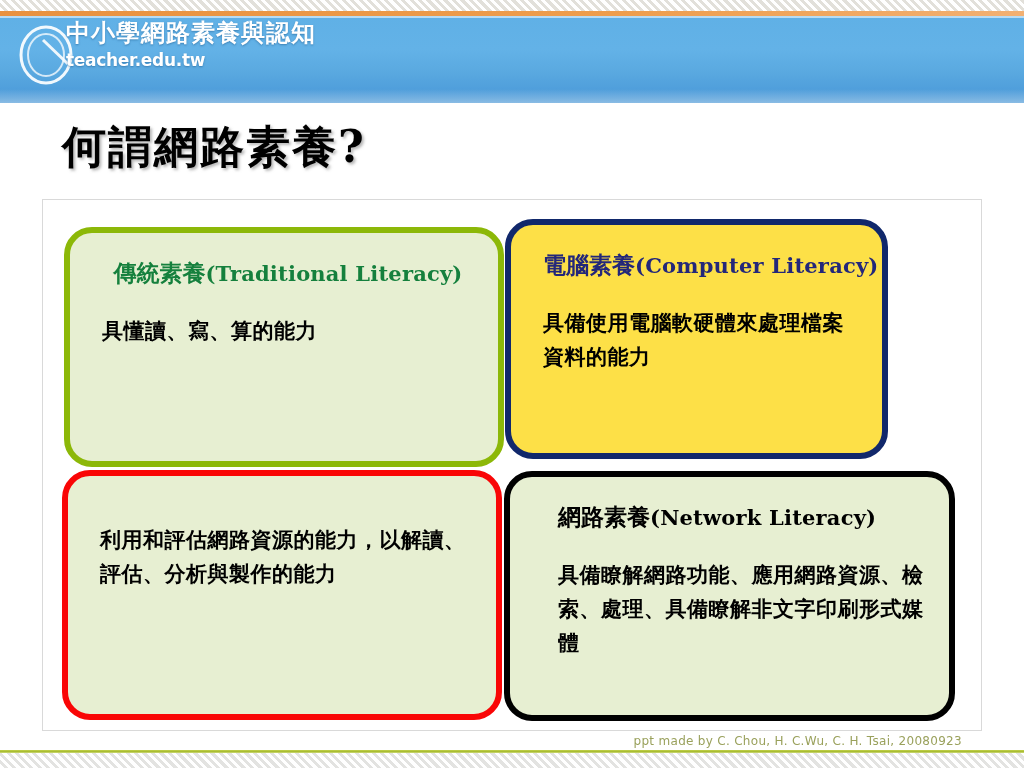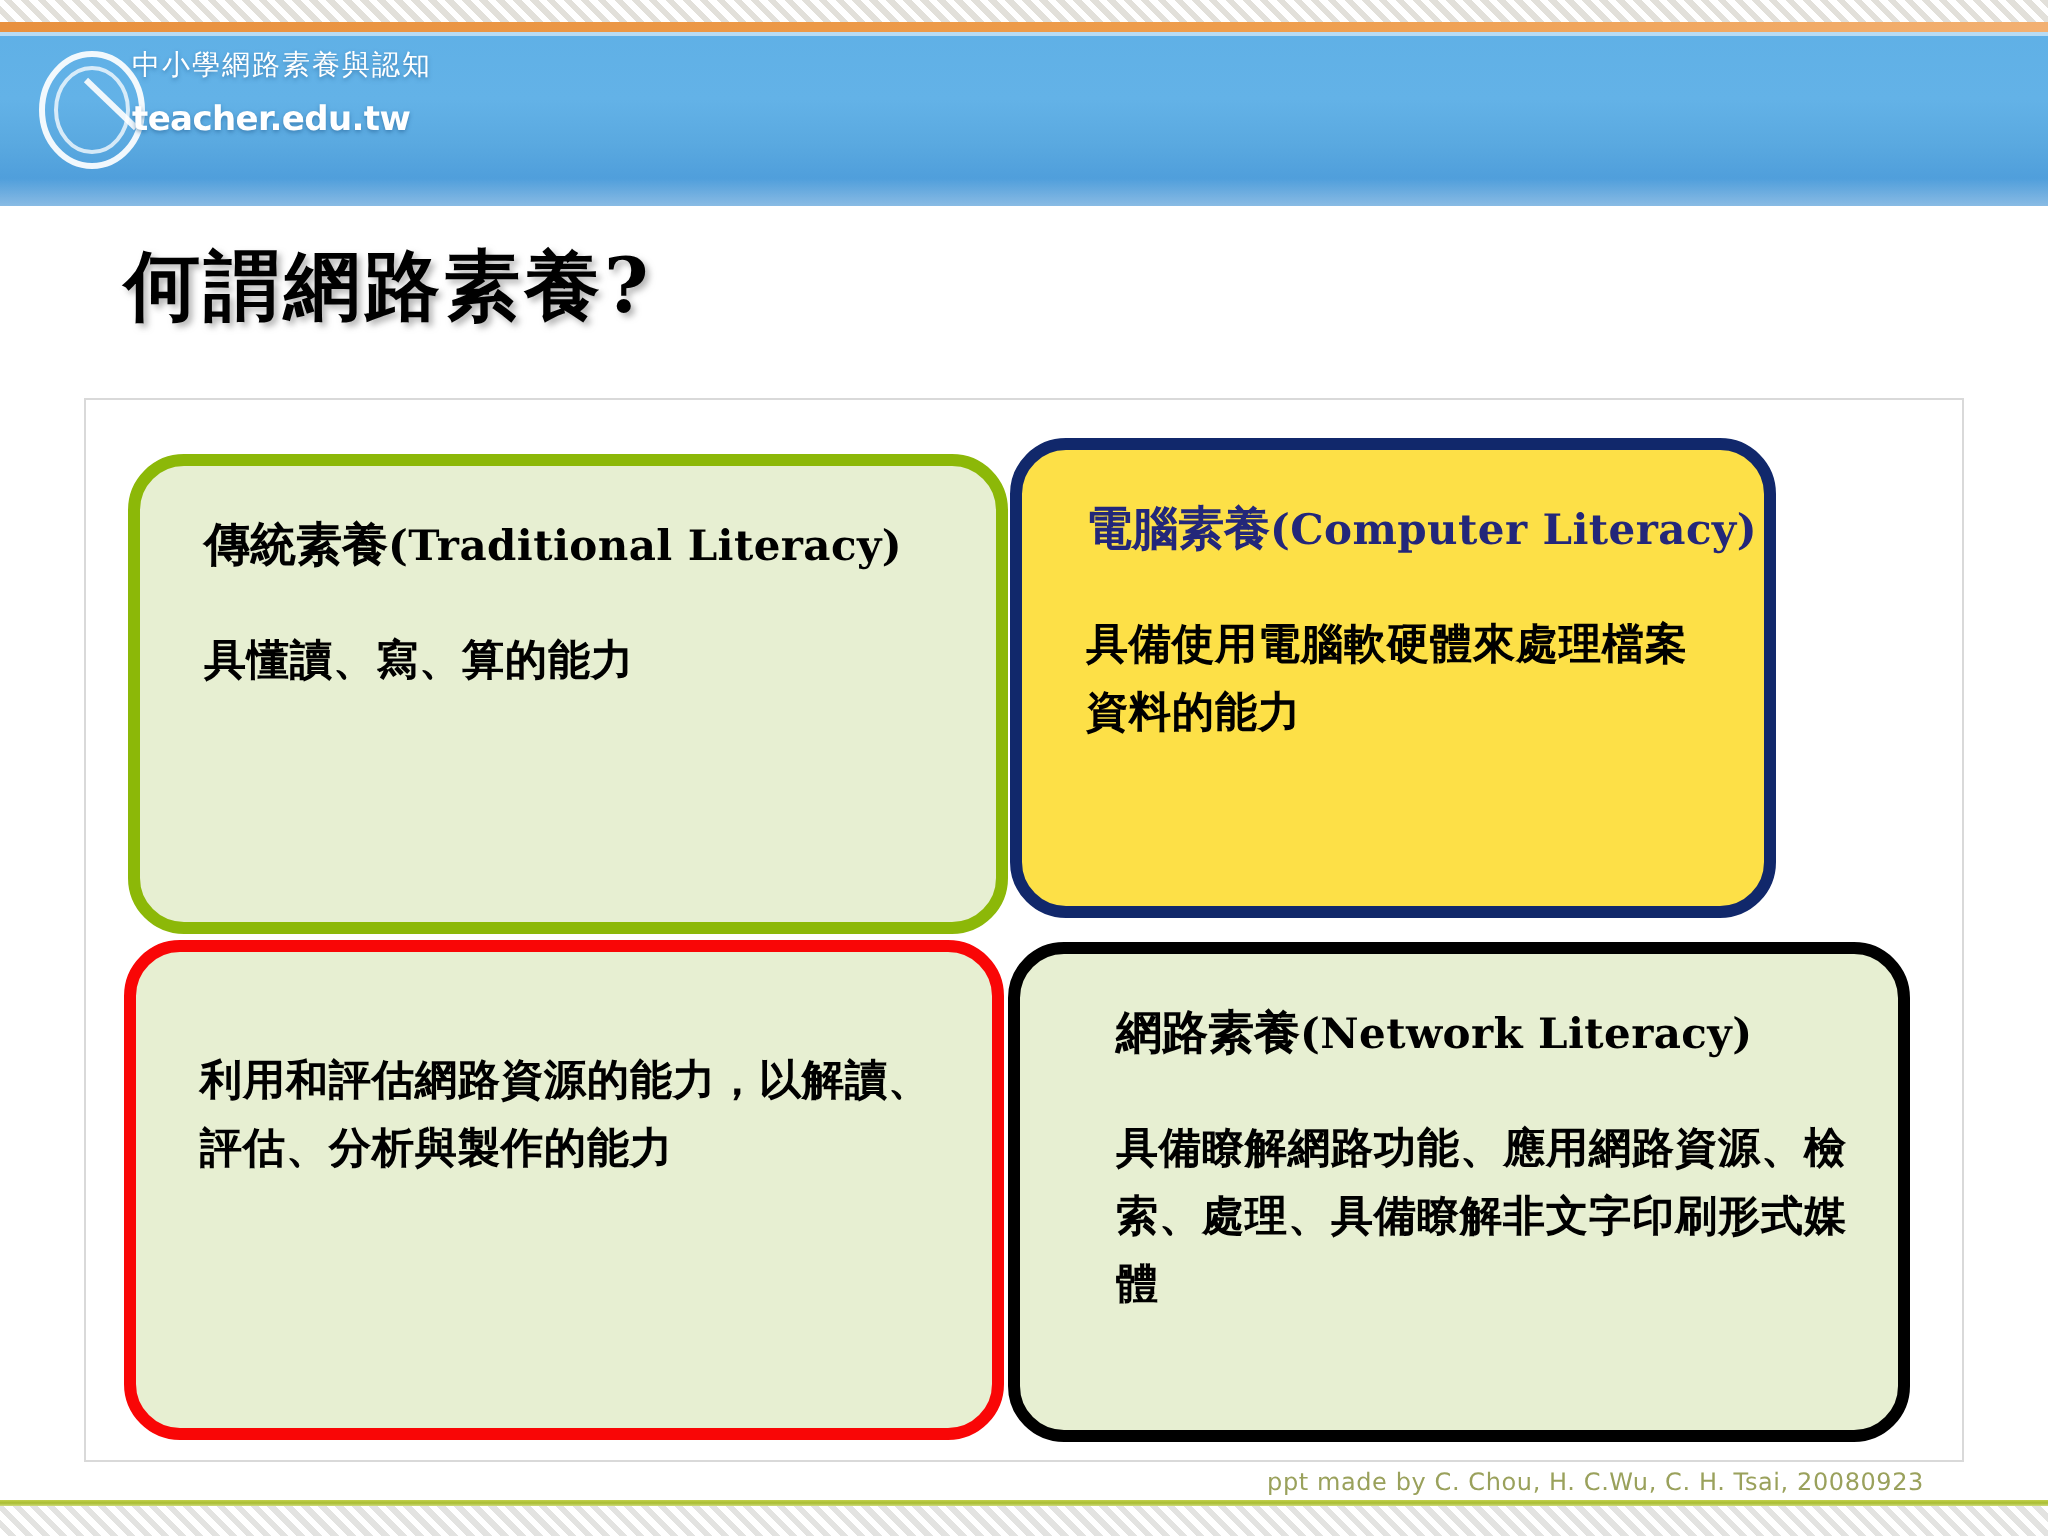--- a/index.html
+++ b/index.html
@@ -95,22 +95,22 @@
   }
   .logo-text {
     position: absolute;
     left: 52px; top: 0px;
     width: 280px;
   }
   .logo-cn {
     display: block;
     color: #ffffff;
     font-family: "DejaVu Sans", "Liberation Sans", sans-serif;
-    font-weight: normal;
-    font-size: 14px;
+    font-weight: bold;
+    font-size: 24px;
     letter-spacing: 1px;
     line-height: 26px;
     text-shadow: 0 1px 2px rgba(30,90,140,0.55);
   }
   .logo-en {
     display: block;
     color: #ffffff;
     font-family: "DejaVu Sans", "Liberation Sans", sans-serif;
     font-weight: bold;
     font-size: 17px;
@@ -118,21 +118,21 @@
     letter-spacing: -0.3px;
     text-shadow: 0 1px 2px rgba(30,90,140,0.55);
   }
 
   
   .slide-title {
     position: absolute;
     left: 62px; top: 118px;
     font-family: "DejaVu Serif", "Liberation Serif", serif;
     font-weight: bold;
-    font-size: 38px;
+    font-size: 44px;
     color: #000000;
     letter-spacing: 2px;
     text-shadow: 2px 2px 3px rgba(120,120,120,0.55);
   }
 
   
   .content-frame {
     position: absolute;
     left: 42px; top: 199px;
     width: 940px; height: 532px;
@@ -170,21 +170,21 @@
   }
 
   
   #box-traditional {
     left: 64px; top: 227px;
     width: 440px; height: 240px;
     background: #e7efd2;
     border: 6px solid #8cb808;
     z-index: 1;
   }
-  #box-traditional .head { color: #000000; }
+  #box-traditional .head { color: #15803d; text-align: center; }
 
   
   #box-computer {
     left: 505px; top: 219px;
     width: 383px; height: 240px;
     background: #fde047;
     border: 6px solid #11286b;
     z-index: 3;
   }
   #box-computer .head { color: #23277a; }

